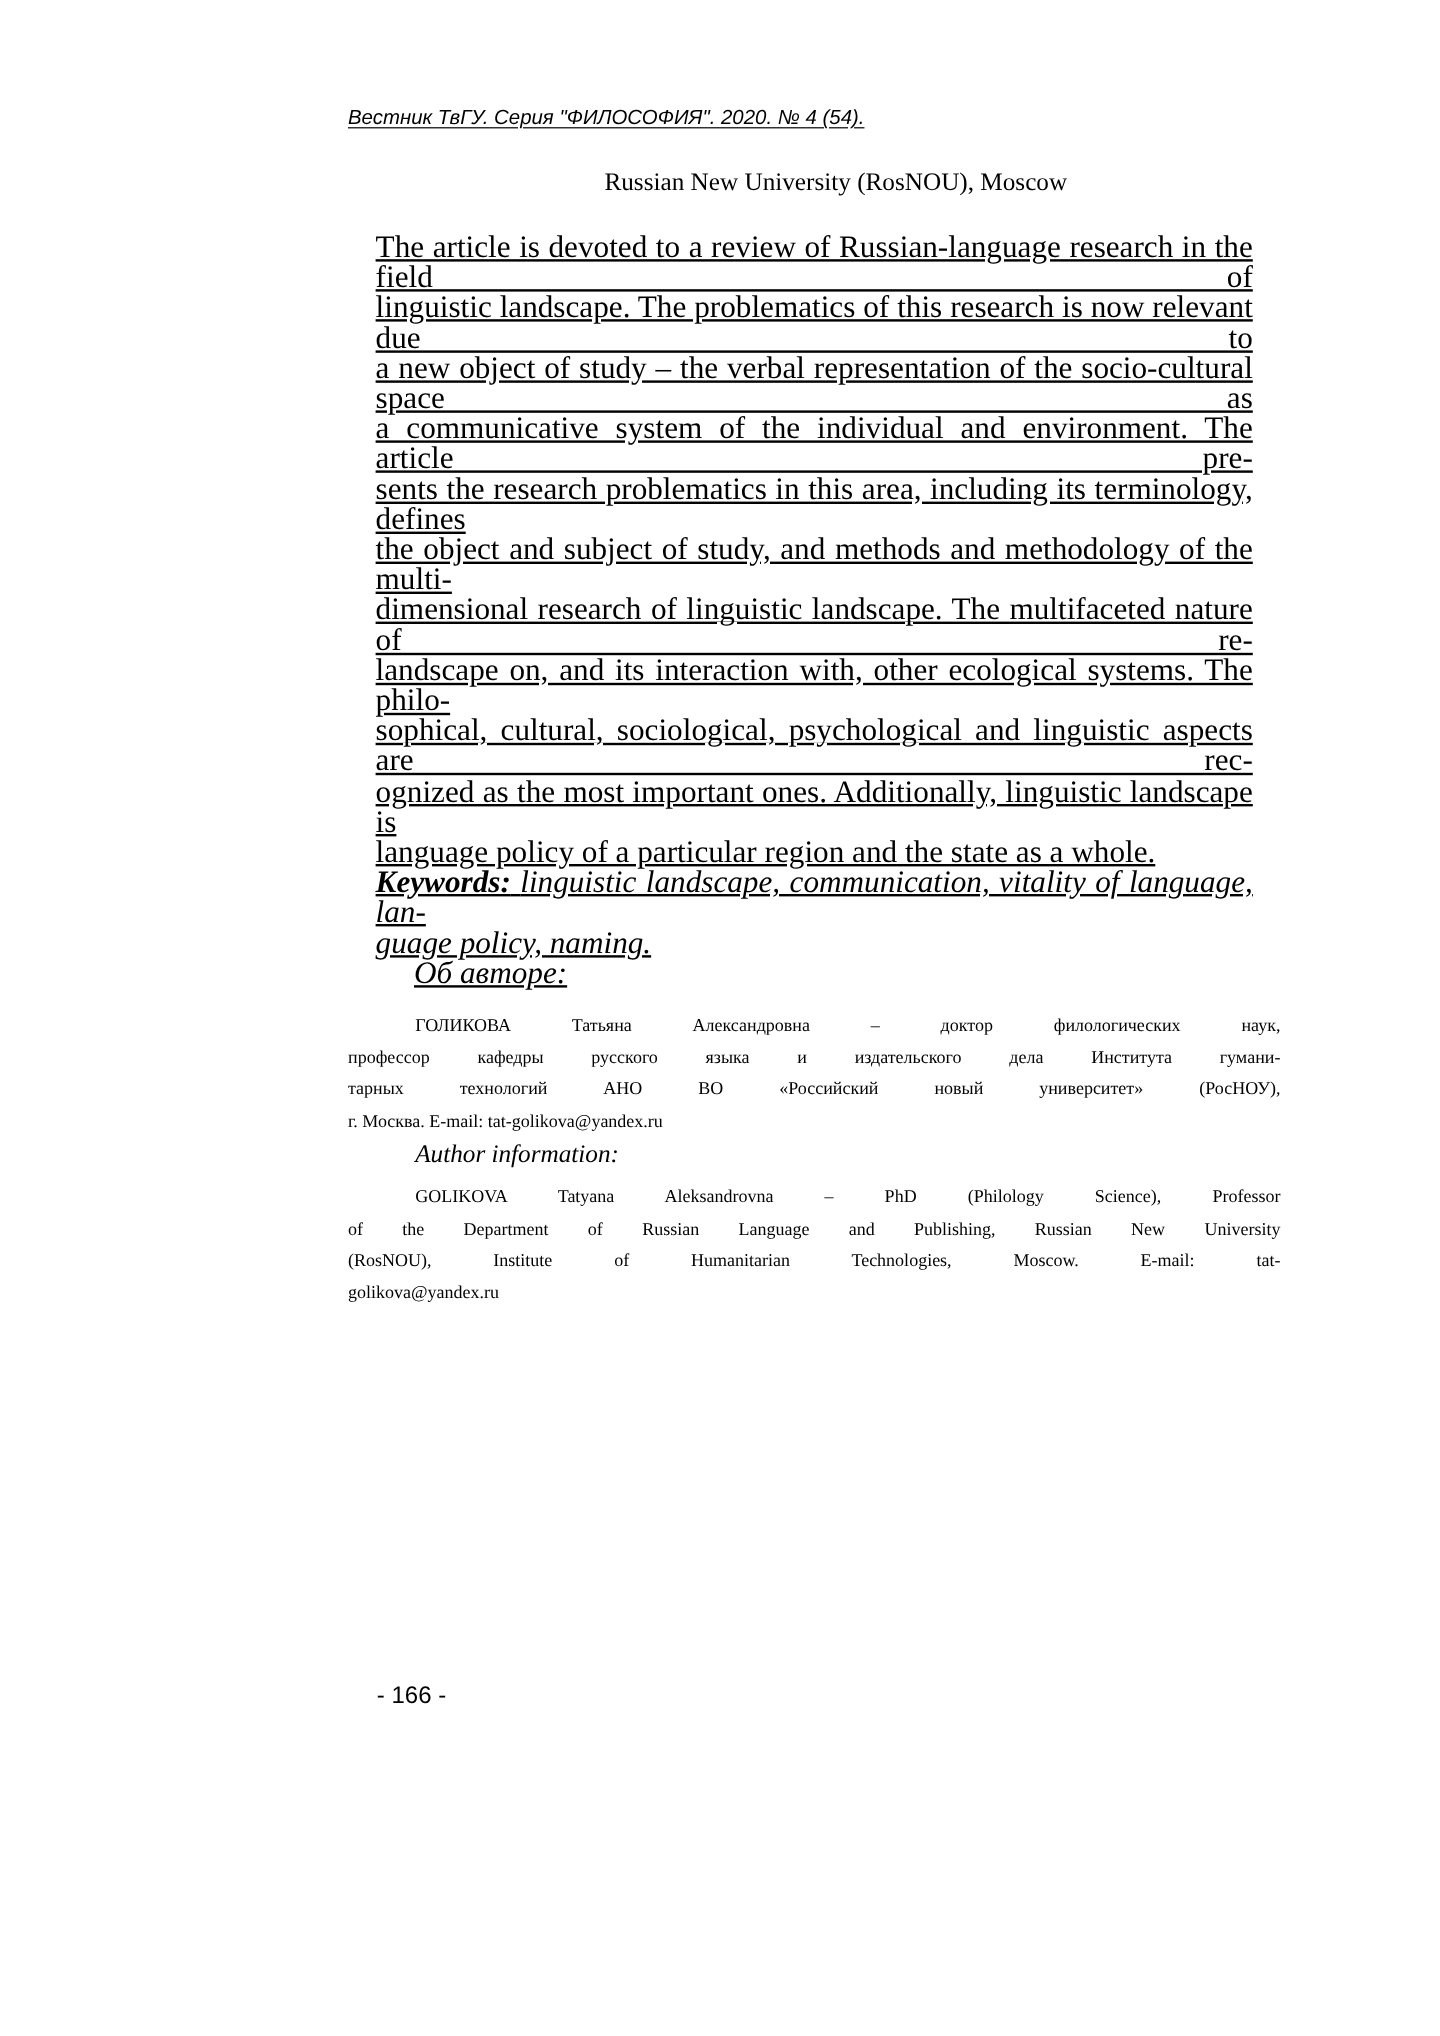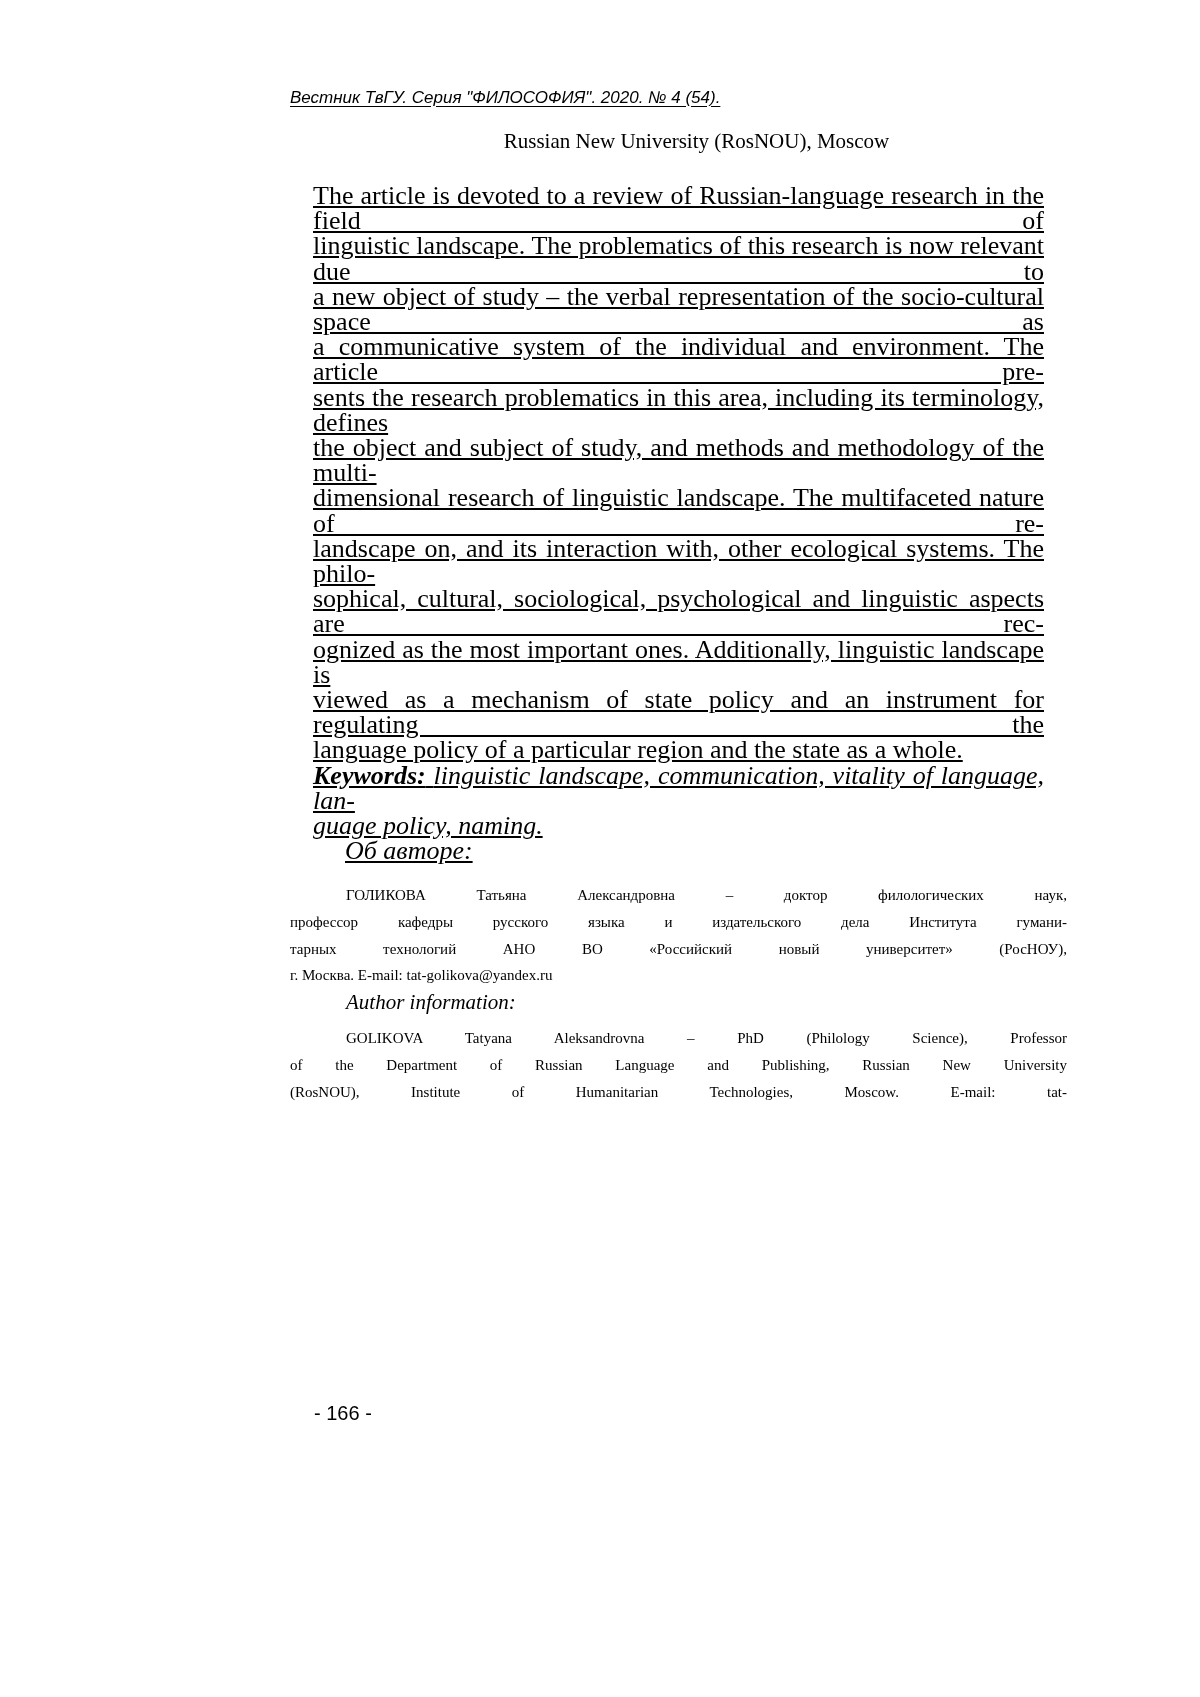--- a/index.html
+++ b/index.html
@@ -22,21 +22,21 @@
   .journal-header {
     font-family: "Liberation Sans", sans-serif;
     font-style: italic;
     font-size: 17px;
     line-height: 20px;
     text-decoration: underline;
     text-underline-offset: 3px;
     white-space: nowrap;
   }
   .affiliation {
-    margin-top: 21px;
+    margin-top: 31px;
     text-align: center;
     padding-left: 36px;
     font-size: 21px;
     line-height: 25px;
   }
   .abstract {
     margin: 29px 23px 0 23px;
     font-size: 26px;
     line-height: 25.2px;
     text-decoration: underline;
@@ -90,21 +90,20 @@
           <div class="tline">The article is devoted to a review of Russian-language research in the field of</div>
           <div class="tline">linguistic landscape. The problematics of this research is now relevant due to</div>
           <div class="tline">a new object of study – the verbal representation of the socio-cultural space as</div>
           <div class="tline">a communicative system of the individual and environment. The article pre-</div>
           <div class="tline">sents the research problematics in this area, including its terminology, defines</div>
           <div class="tline">the object and subject of study, and methods and methodology of the multi-</div>
           <div class="tline">dimensional research of linguistic landscape. The multifaceted nature of re-</div>
           <div class="tline">landscape on, and its interaction with, other ecological systems. The philo-</div>
           <div class="tline">sophical, cultural, sociological, psychological and linguistic aspects are rec-</div>
           <div class="tline">ognized as the most important ones. Additionally, linguistic landscape is</div>
-          <div class="tline">viewed as a mechanism of state policy and an instrument for regulating the</div>
           <div class="tline tline-last">language policy of a particular region and the state as a whole.</div>
         </div>
 
       <div class="tline kw-line">
         <span class="kw-label">Keywords:</span>
         <span class="kw-rest">linguistic landscape, communication, vitality of language, lan-</span>
       </div>
       <div class="tline tline-last kw-line2">guage policy, naming.</div>
 
       <div class="about-label">Об авторе:</div>
@@ -116,18 +115,19 @@
         <div class="tline">тарных технологий АНО ВО «Российский новый университет» (РосНОУ),</div>
         <div class="tline tline-last">г. Москва. E-mail: tat-golikova@yandex.ru</div>
       </div>
 
     <div class="info-label">Author information:</div>
 
     <div class="bodypara en">
         <div class="tline tline-indent">GOLIKOVA Tatyana Aleksandrovna – PhD (Philology Science), Professor</div>
         <div class="tline">of the Department of Russian Language and Publishing, Russian New University</div>
         <div class="tline">(RosNOU), Institute of Humanitarian Technologies, Moscow. E-mail: tat-</div>
+        <div class="tline tline-last">golikova@yandex.ru</div>
       </div>
 
   </div>
 
   <div class="page-number">- 166 -</div>
 </div>
 
 </body></html>

